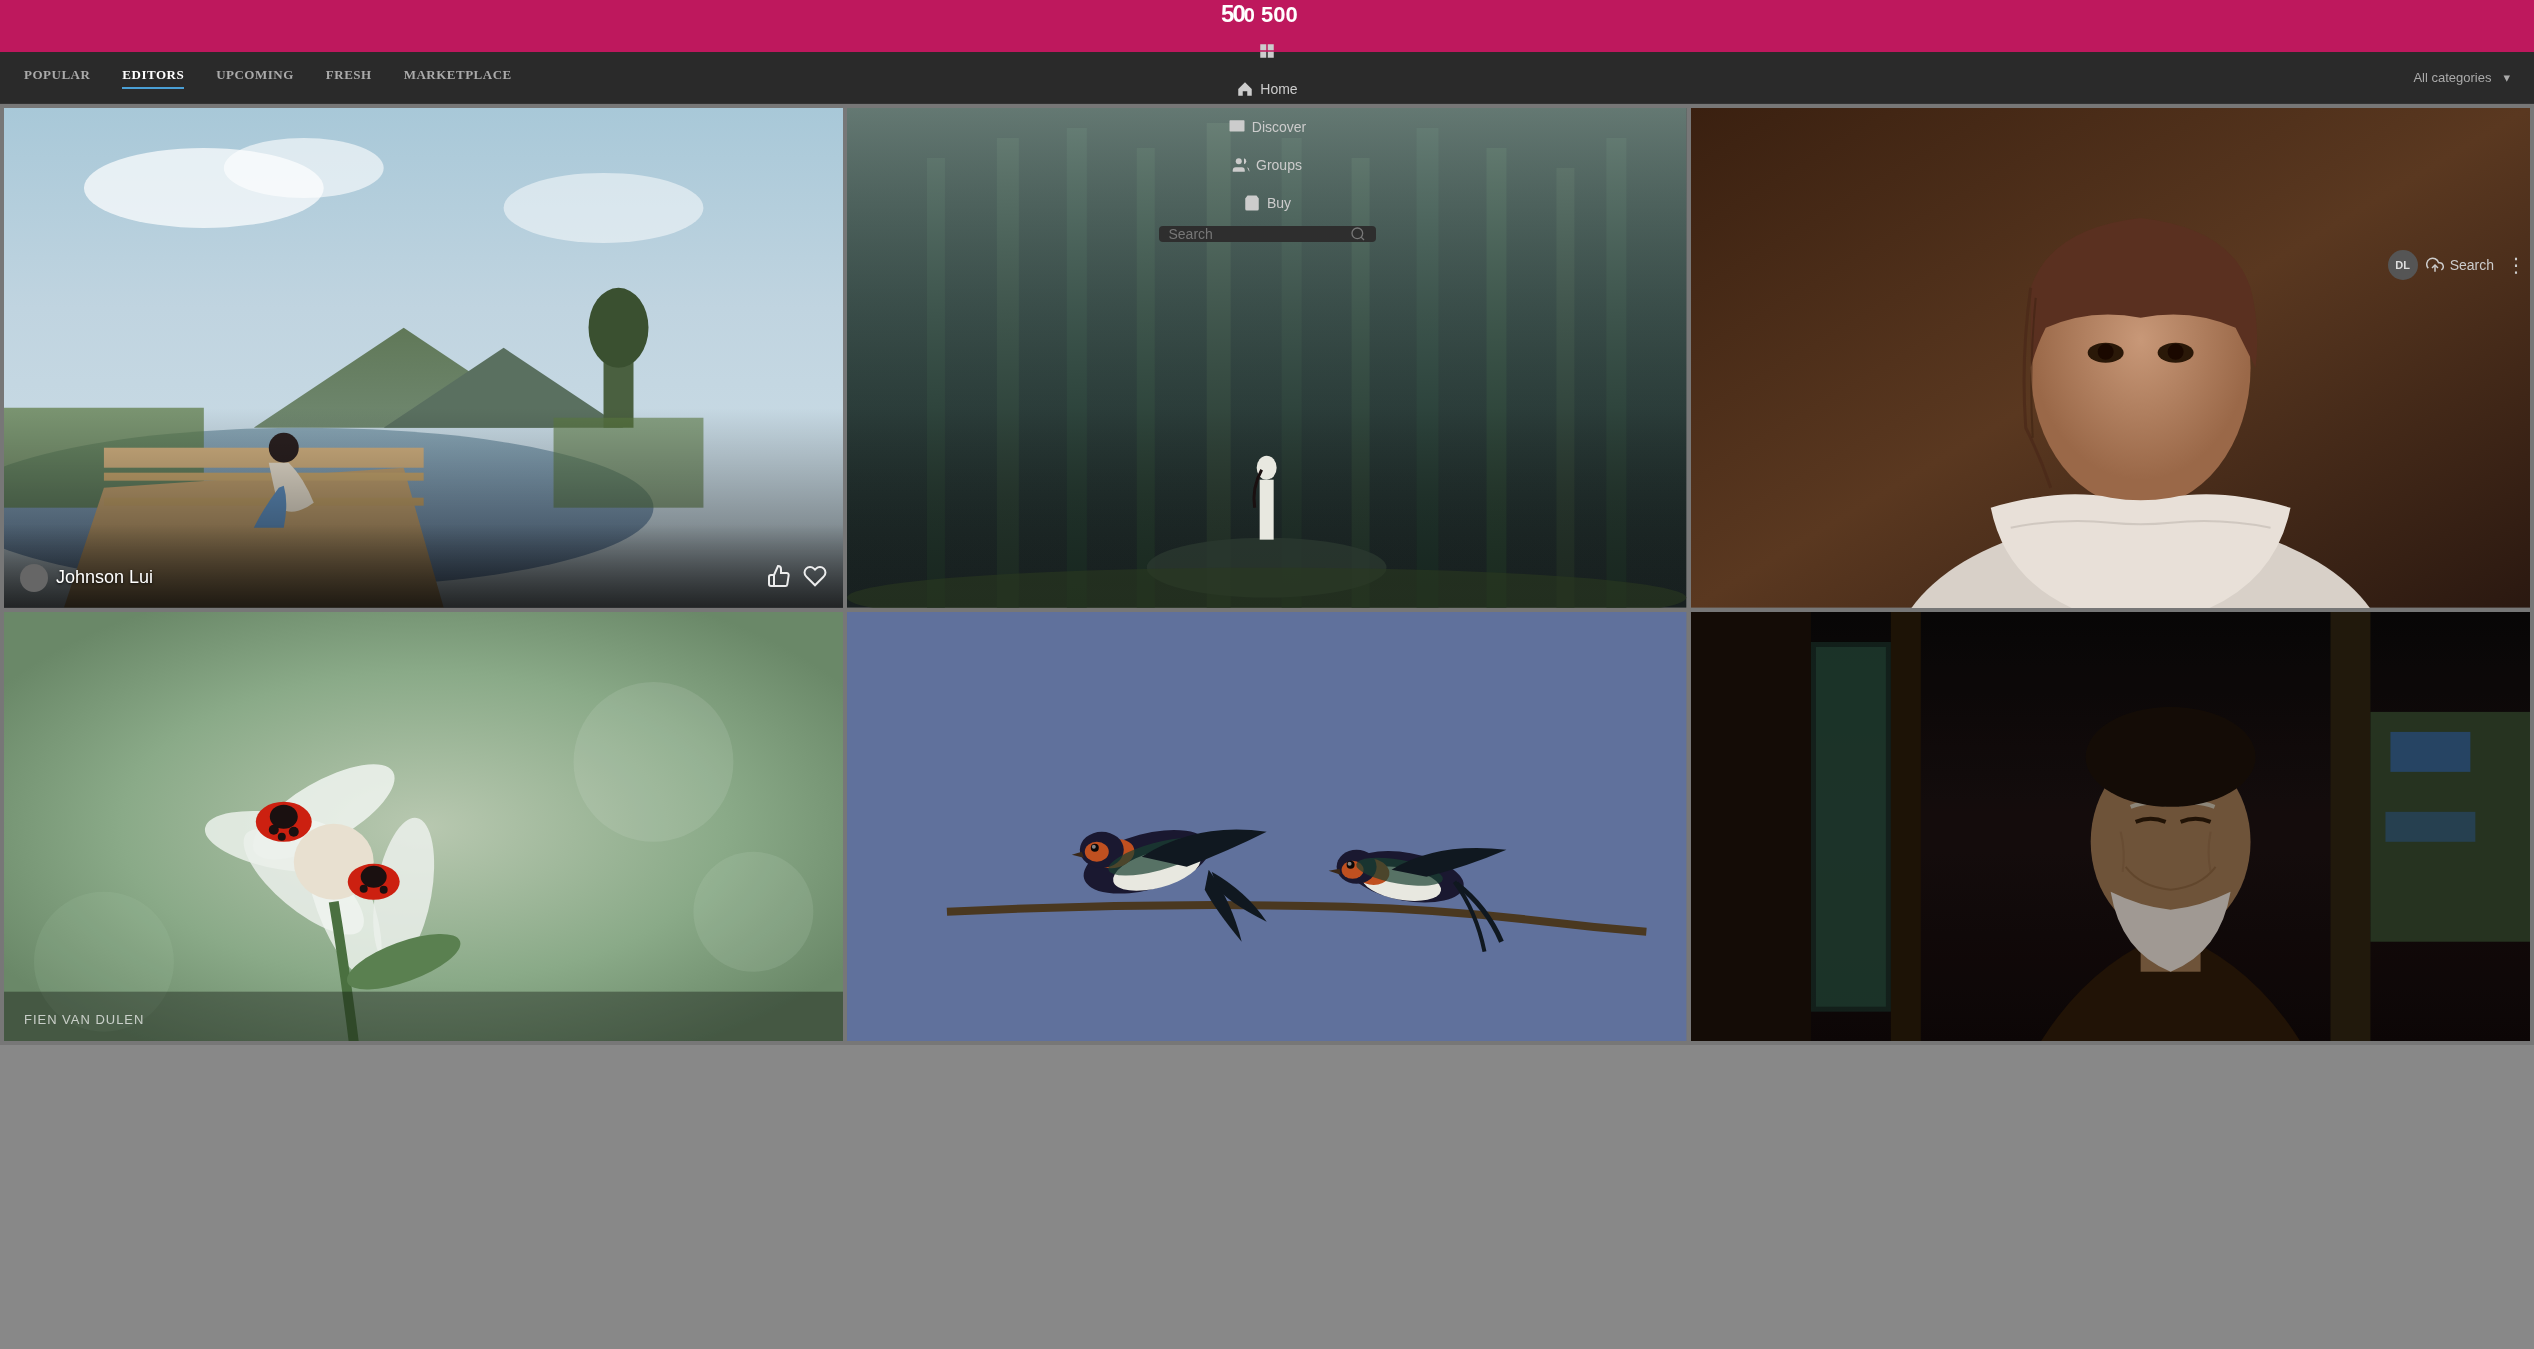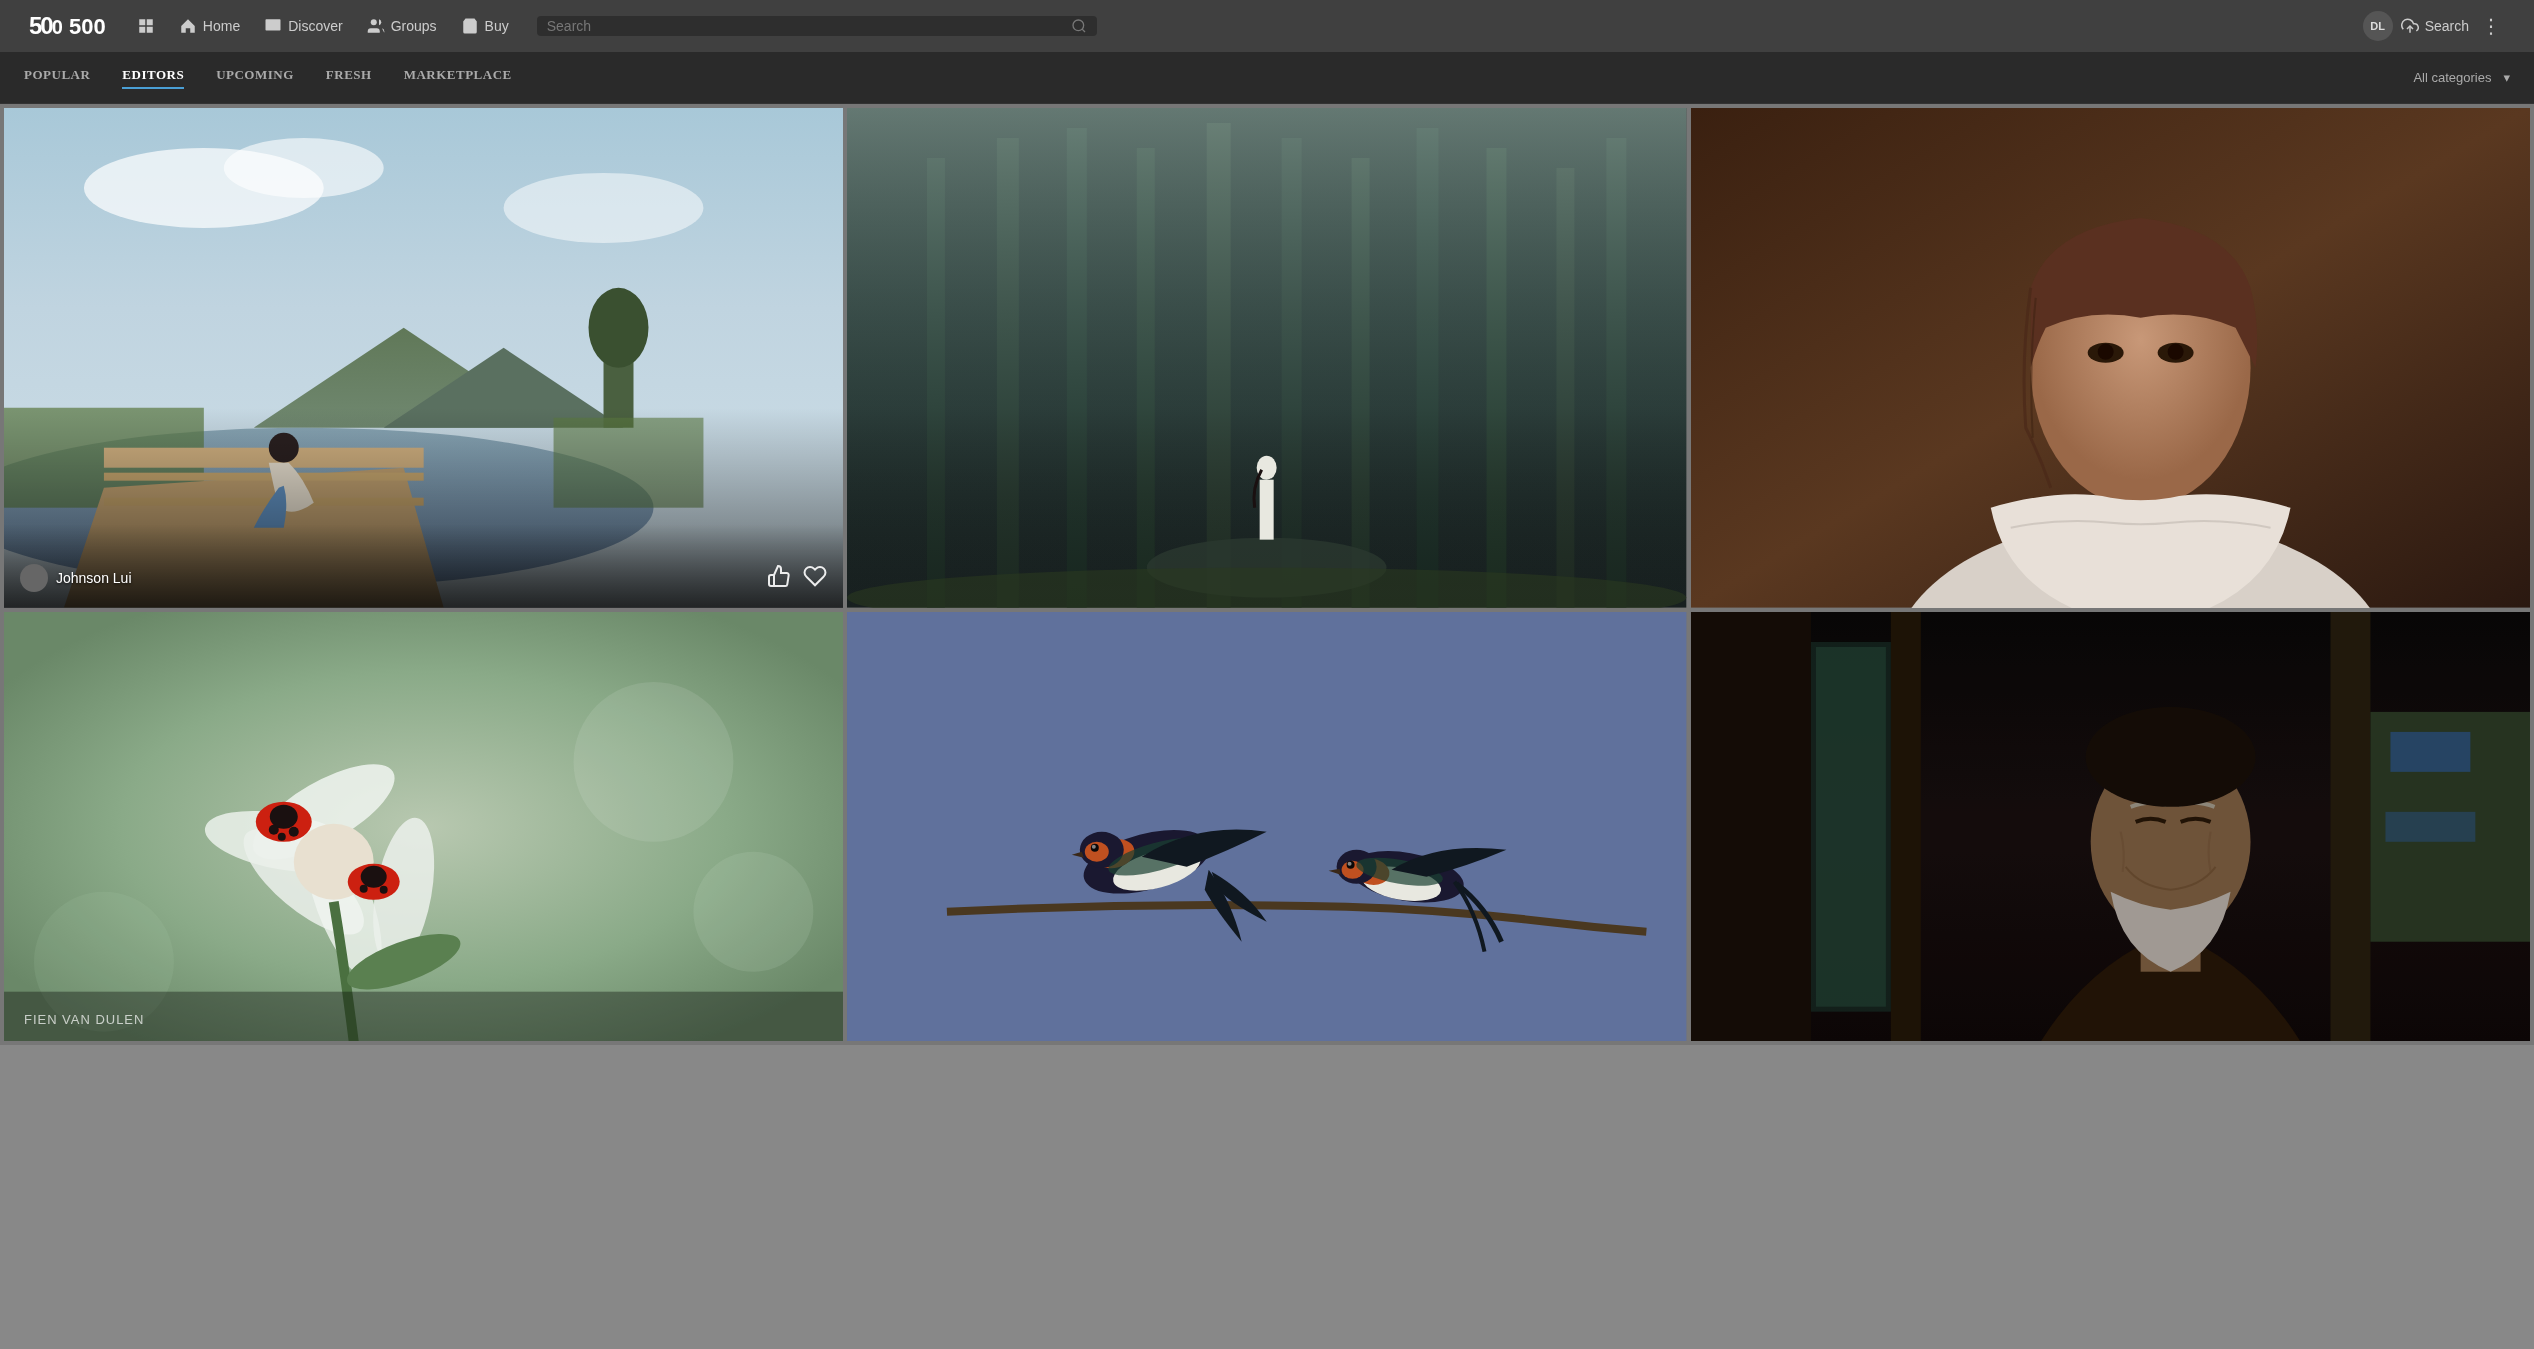--- a/index.html
+++ b/index.html
@@ -1,27 +1,28 @@
 <!DOCTYPE html>
 <html><head>
   <meta charset="utf-8">
   <style>
     * { margin: 0; padding: 0; box-sizing: border-box; }
     body { background: #888; font-family: 'Helvetica Neue', Arial, sans-serif; overflow-x: hidden; }
 
     
     .navbar {
-      background: #404040;
+      background: #be185d;
       height: 52px;
       display: flex;
       align-items: center;
-      padding: 0 29px;
+      padding: 0 4px;
       gap: 8px;
       position: relative;
       z-index: 100;
+      flex-direction: column;
     }
     .nav-logo {
       display: flex;
       align-items: center;
       gap: 8px;
       color: white;
       font-size: 22px;
       font-weight: bold;
       margin-right: 8px;
     }
@@ -163,21 +164,21 @@
       padding: 40px 16px 16px;
       opacity: 0;
       transition: opacity 0.2s;
       display: flex;
       align-items: flex-end;
       justify-content: space-between;
     }
     .photo-item-1 .photo-overlay { opacity: 1; }
     .photo-author {
       color: white;
-      font-size: 14px;
+      font-size: 18px;
       font-weight: 500;
       text-shadow: 0 1px 3px rgba(0,0,0,0.8);
     }
     .photo-actions {
       display: flex;
       gap: 12px;
     }
     .photo-action-btn {
       background: none;
       border: none;

